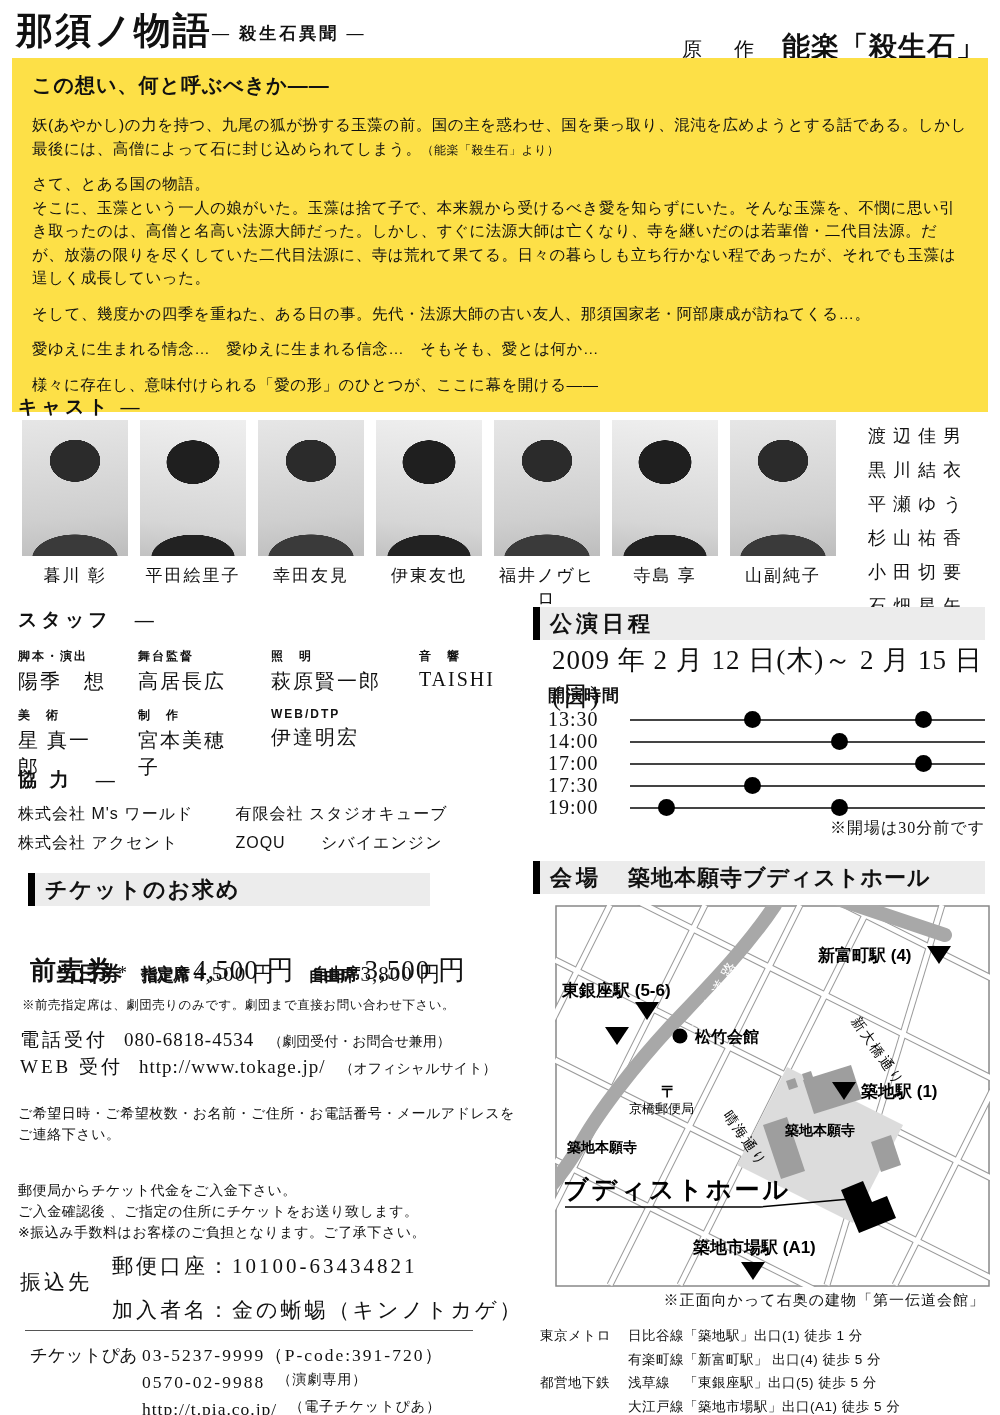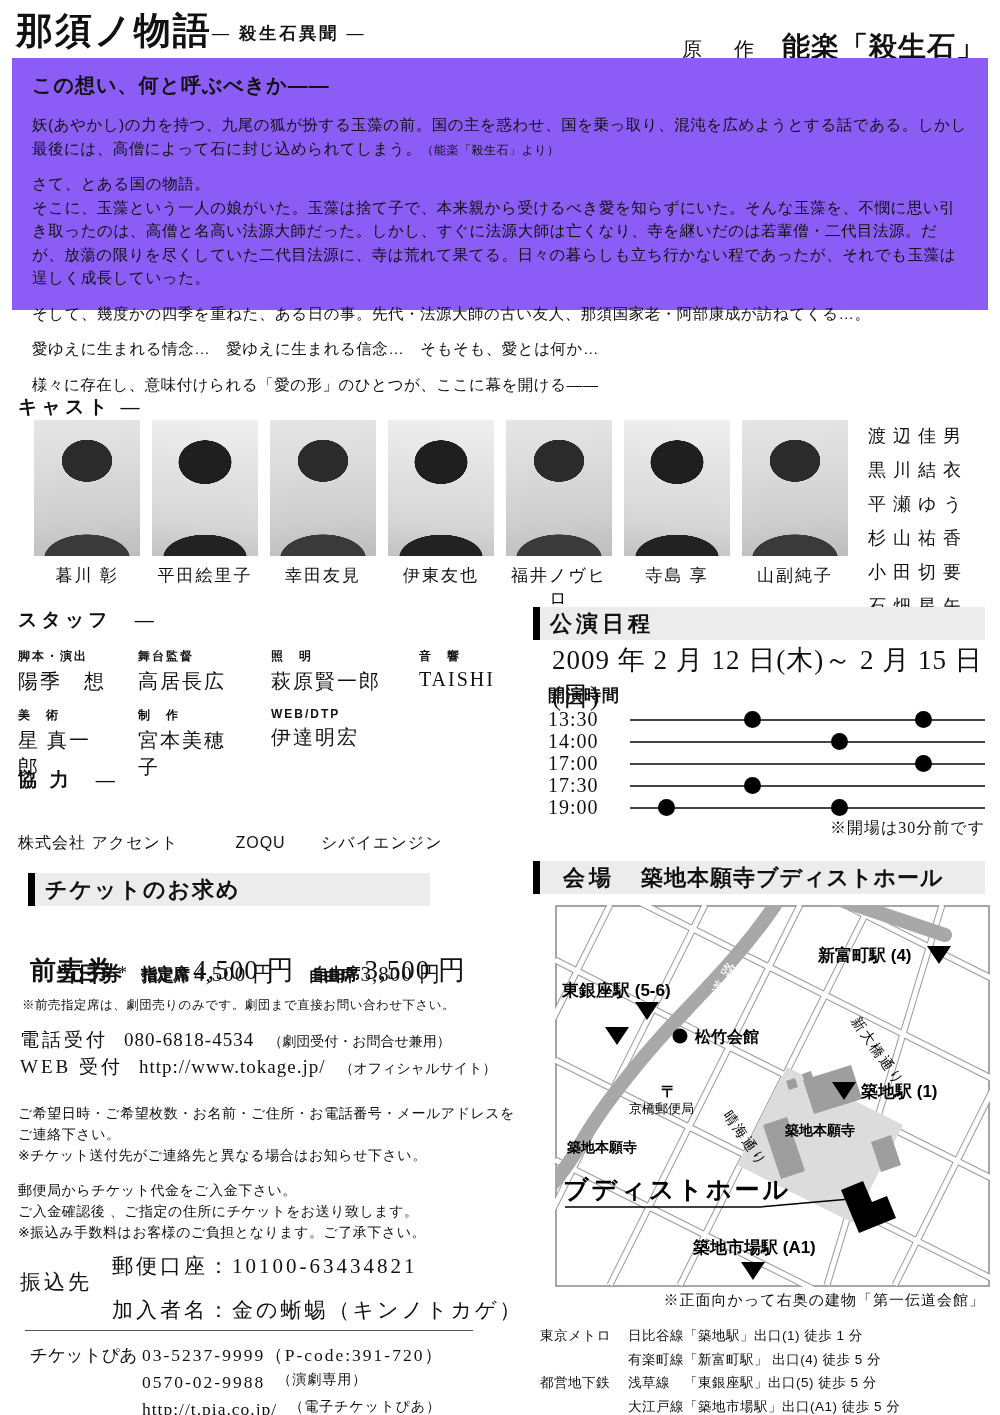--- a/index.html
+++ b/index.html
@@ -10,29 +10,29 @@
   .abs{position:absolute;}
 
   
   .title{left:16px;top:6px;font-size:37px;font-weight:bold;letter-spacing:2px;}
   .subtitle{left:212px;top:22px;font-size:17px;font-weight:bold;letter-spacing:3px;}
   .orig{left:0;top:28px;width:985px;text-align:right;}
   .orig .lbl{font-size:20px;letter-spacing:6px;margin-right:10px;}
   .orig .val{font-size:28px;font-weight:bold;letter-spacing:1px;margin-left:12px;}
 
   
-  .introbox{left:12px;top:58px;width:976px;height:252px;background:#8b5cf6;box-sizing:border-box;padding:12px 20px;}
+  .introbox{left:12px;top:58px;width:976px;height:354px;background:#fde047;box-sizing:border-box;padding:12px 20px;}
   .intro-head{font-size:20px;font-weight:bold;letter-spacing:1px;margin:2px 0 14px 0;}
   .intro-p{font-size:15.5px;line-height:1.52;letter-spacing:0.5px;margin:0 0 12px 0;}
   .intro-note{font-size:12px;}
 
   
   .sec-h{font-size:19px;font-weight:bold;letter-spacing:4px;}
   .cast-h{left:18px;top:394px;}
-  .cast-row{left:22px;top:420px;width:830px;display:flex;gap:12px;margin-left:12px;}
+  .cast-row{left:22px;top:420px;width:830px;display:flex;gap:12px;}
   .cast-cell{width:106px;}
   .photo{width:106px;height:136px;background:
       radial-gradient(ellipse 40% 26% at 50% 30%,#2b2b2b 59%,rgba(0,0,0,0) 60%),
       radial-gradient(ellipse 68% 30% at 50% 102%,#3a3a3a 59%,rgba(0,0,0,0) 60%),
       linear-gradient(175deg,#e6e6e6 0%,#cfcfcf 70%,#bdbdbd 100%);
       filter:grayscale(1);}
   .cast-cell:nth-child(2n) .photo{background:
       radial-gradient(ellipse 42% 27% at 50% 31%,#1f1f1f 59%,rgba(0,0,0,0) 60%),
       radial-gradient(ellipse 66% 28% at 50% 101%,#222 59%,rgba(0,0,0,0) 60%),
       linear-gradient(185deg,#efefef 0%,#d6d6d6 75%,#c2c2c2 100%);}
@@ -68,21 +68,21 @@
   .sch-days{position:absolute;left:82px;right:0;top:2px;height:24px;}
   .sch-day{position:absolute;top:0;transform:translateX(-50%);font-size:16px;white-space:nowrap;}
   .sch-row{display:flex;align-items:center;height:22px;}
   .sch-time{width:70px;font-size:20px;text-align:left;letter-spacing:1px;flex:0 0 auto;}
   .sch-line{position:relative;margin-left:12px;flex:1;height:22px;}
   .sch-line::before{content:"";position:absolute;left:0;right:0;top:50%;height:1.5px;background:#444;}
   .dot{position:absolute;top:50%;width:17px;height:17px;margin:-8.5px 0 0 -8.5px;background:#000;border-radius:50%;}
   .sch-note{left:548px;top:818px;width:437px;text-align:right;font-size:16px;letter-spacing:1px;}
 
   
-  .venue-head{left:533px;top:861px;width:452px;gap:13px;}
+  .venue-head{left:533px;top:861px;width:452px;}
   .venue-head .t .vn{letter-spacing:1px;}
   .mapwrap{left:555px;top:905px;}
   .map-note{left:548px;top:1291px;width:437px;text-align:right;font-size:15px;letter-spacing:1px;}
   .access{left:540px;top:1324px;font-size:13.5px;line-height:1.75;letter-spacing:0.5px;}
   .acc-row{display:flex;}
   .acc-op{width:88px;flex:0 0 auto;}
 
   
   .tick-head{left:28px;top:873px;width:402px;}
   .tick-head .t{letter-spacing:2px;font-family:"Liberation Sans","DejaVu Sans",sans-serif;}
@@ -202,20 +202,24 @@
         <div class="role mincho">制　作</div>
         <div class="sname mincho">宮本美穂子</div>
       </div>
     <div class="staff-col c3">
         <div class="role gothic">WEB/DTP</div>
         <div class="sname mincho">伊達明宏</div>
       </div>
   </div>
 
   <div class="abs sec-h mincho coop-h">協 力　―</div>
+  <div class="abs coop-row coop-r1 gothic">
+    <span class="coop-i1">株式会社 M's ワールド</span>
+    <span>有限会社 スタジオキューブ</span>
+  </div>
   <div class="abs coop-row coop-r2 gothic">
     <span class="coop-i2w">株式会社 アクセント</span>
     <span class="coop-zq">ZOQU</span>
     <span>シバイエンジン</span>
   </div>
 
   <div class="abs barhead sch-head">
     <div class="bar"></div>
     <div class="t mincho">公演日程</div>
   </div>
@@ -372,21 +376,20 @@
   <div class="abs tick-note mincho">※前売指定席は、劇団売りのみです。劇団まで直接お問い合わせ下さい。</div>
   <div class="abs phone-row ph1 mincho">
     <span class="plabel">電話受付</span><span>080-6818-4534</span><span class="pnote">（劇団受付・お問合せ兼用）</span>
   </div>
   <div class="abs phone-row ph2 mincho">
     <span class="plabel">WEB 受付</span><span>http://www.tokage.jp/</span><span class="pnote">（オフィシャルサイト）</span>
   </div>
   <div class="abs info-block ib1 gothic">
     <div>ご希望日時・ご希望枚数・お名前・ご住所・お電話番号・メールアドレスを</div>
     <div>ご連絡下さい。</div>
-    <div>※チケット送付先がご連絡先と異なる場合はお知らせ下さい。</div>
   </div>
   <div class="abs info-block ib2 gothic">
     <div>郵便局からチケット代金をご入金下さい。</div>
     <div>ご入金確認後 、ご指定の住所にチケットをお送り致します。</div>
     <div>※振込み手数料はお客様のご負担となります。ご了承下さい。</div>
   </div>
   <div class="abs bank mincho">
     <div class="brow">
         <span class="blabel">振込先</span>
         <span>郵便口座：10100-63434821</span>

